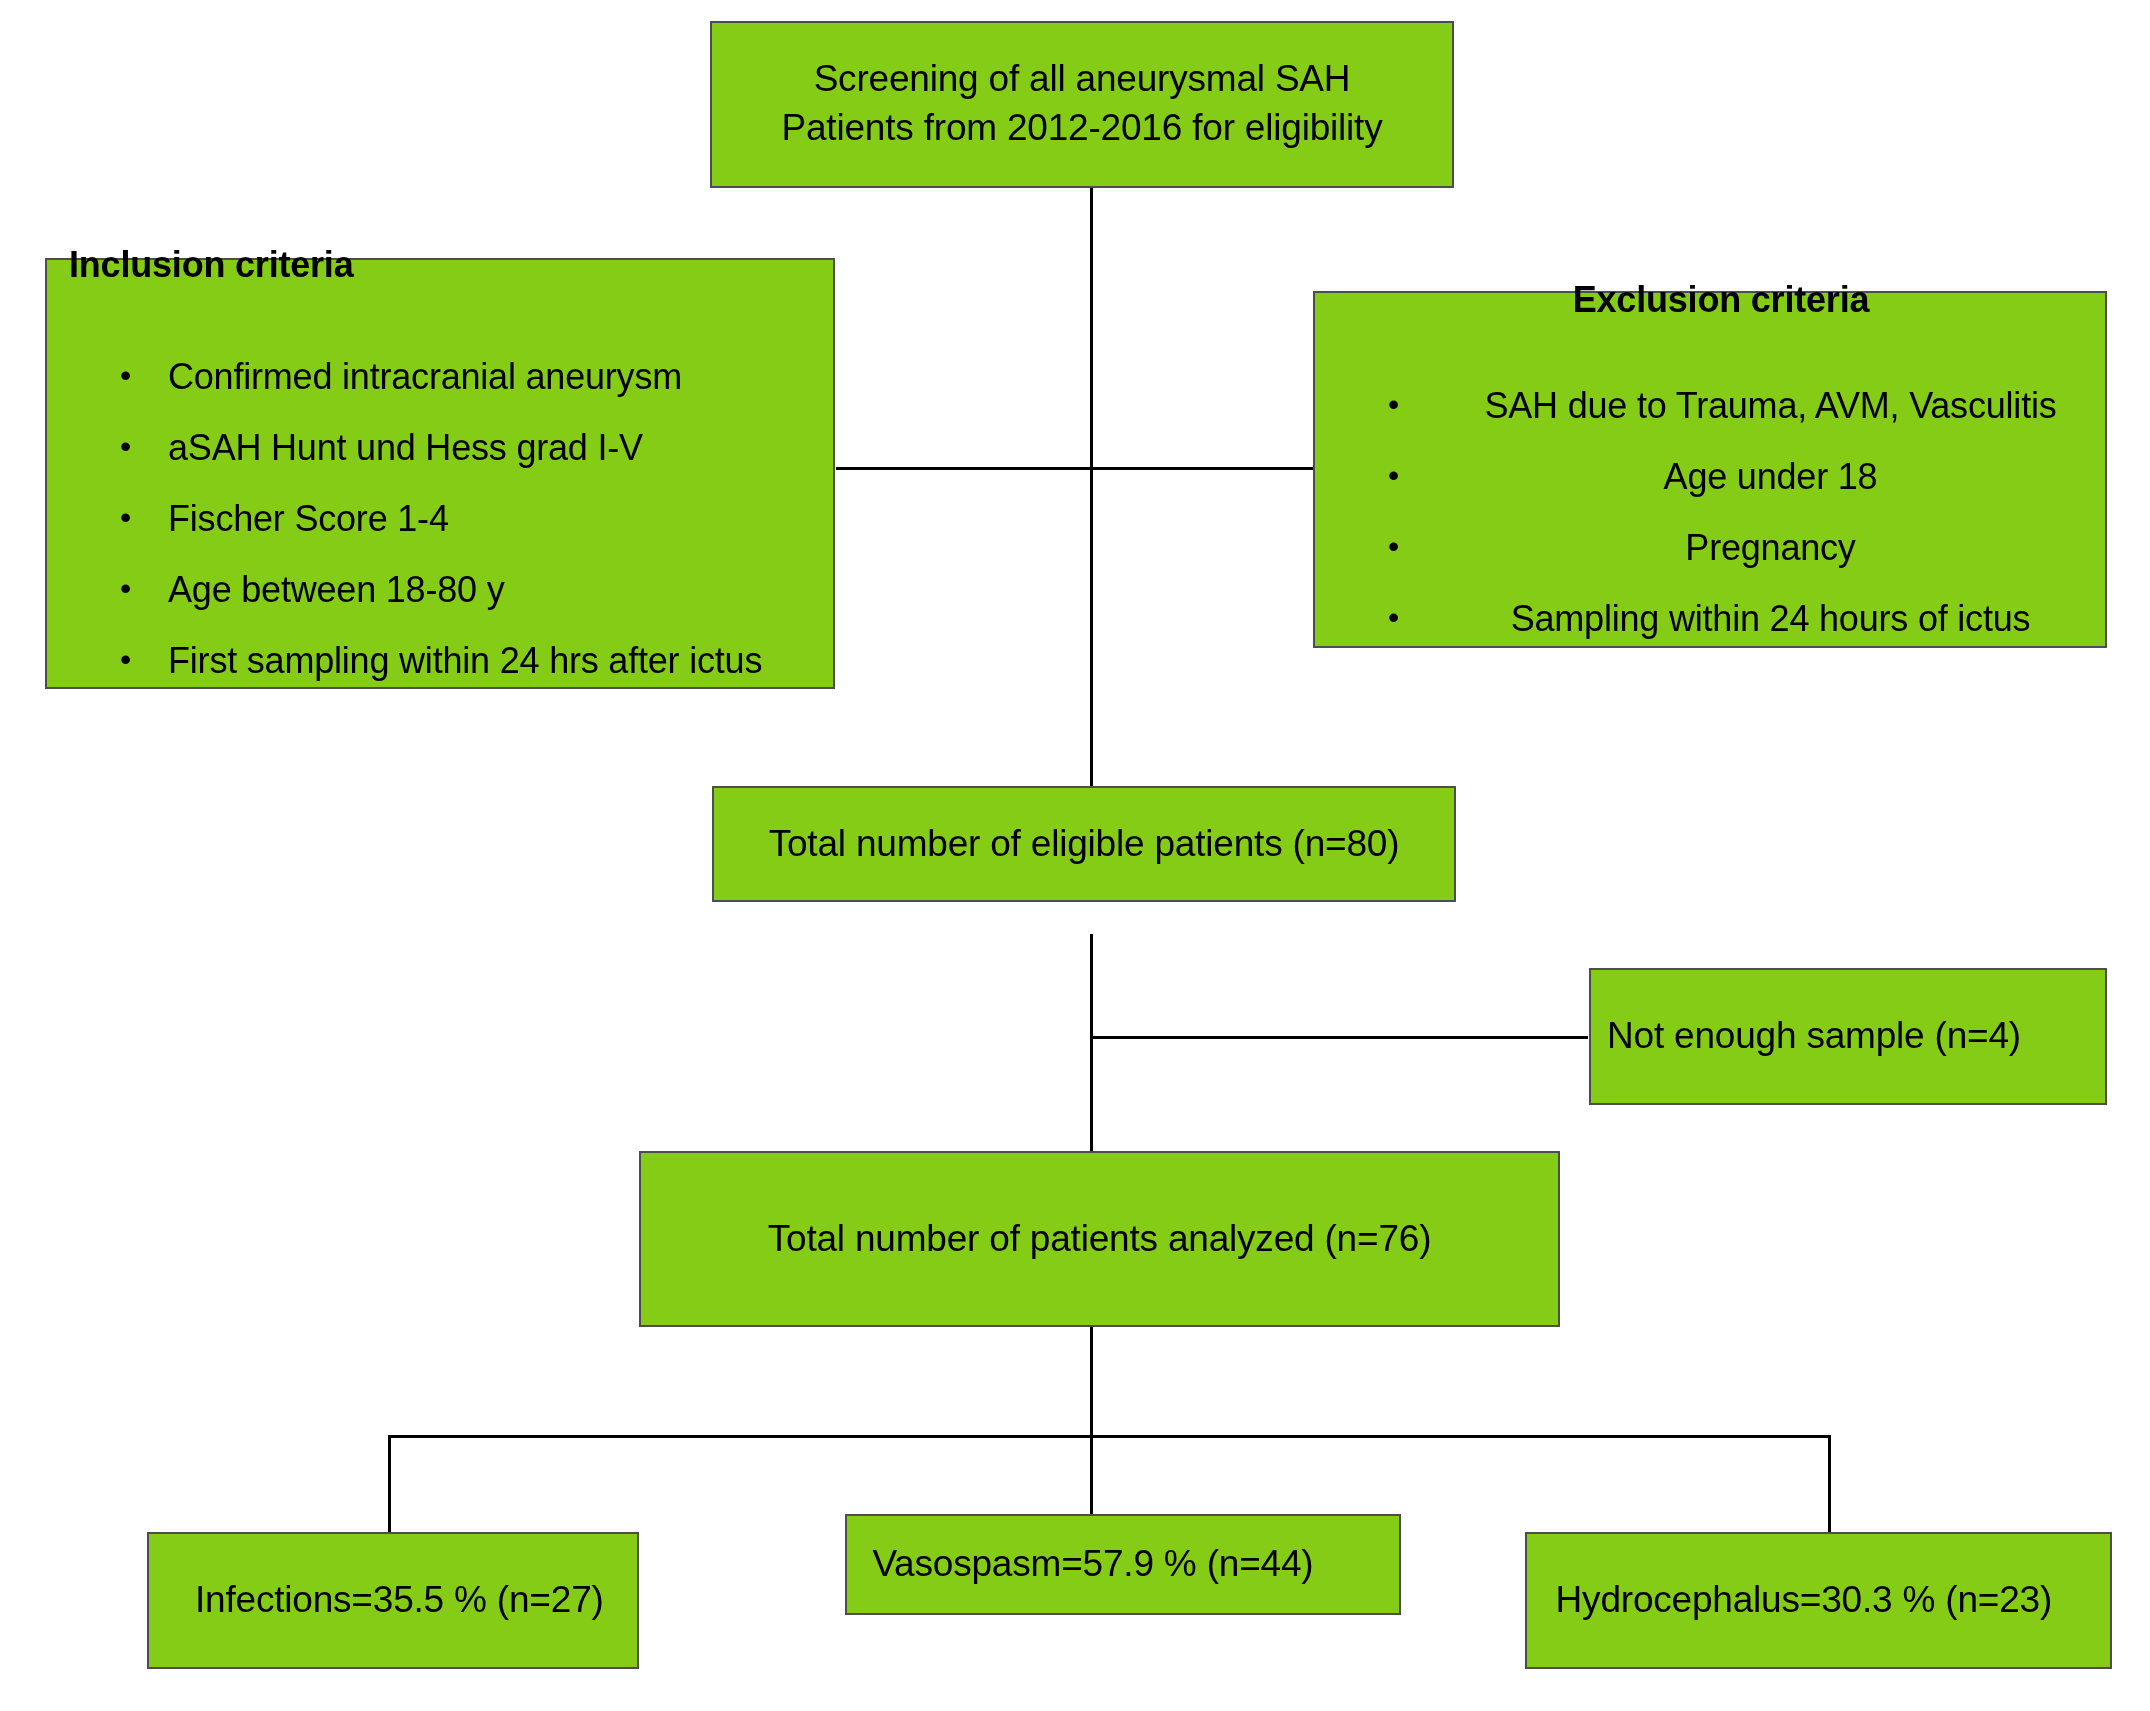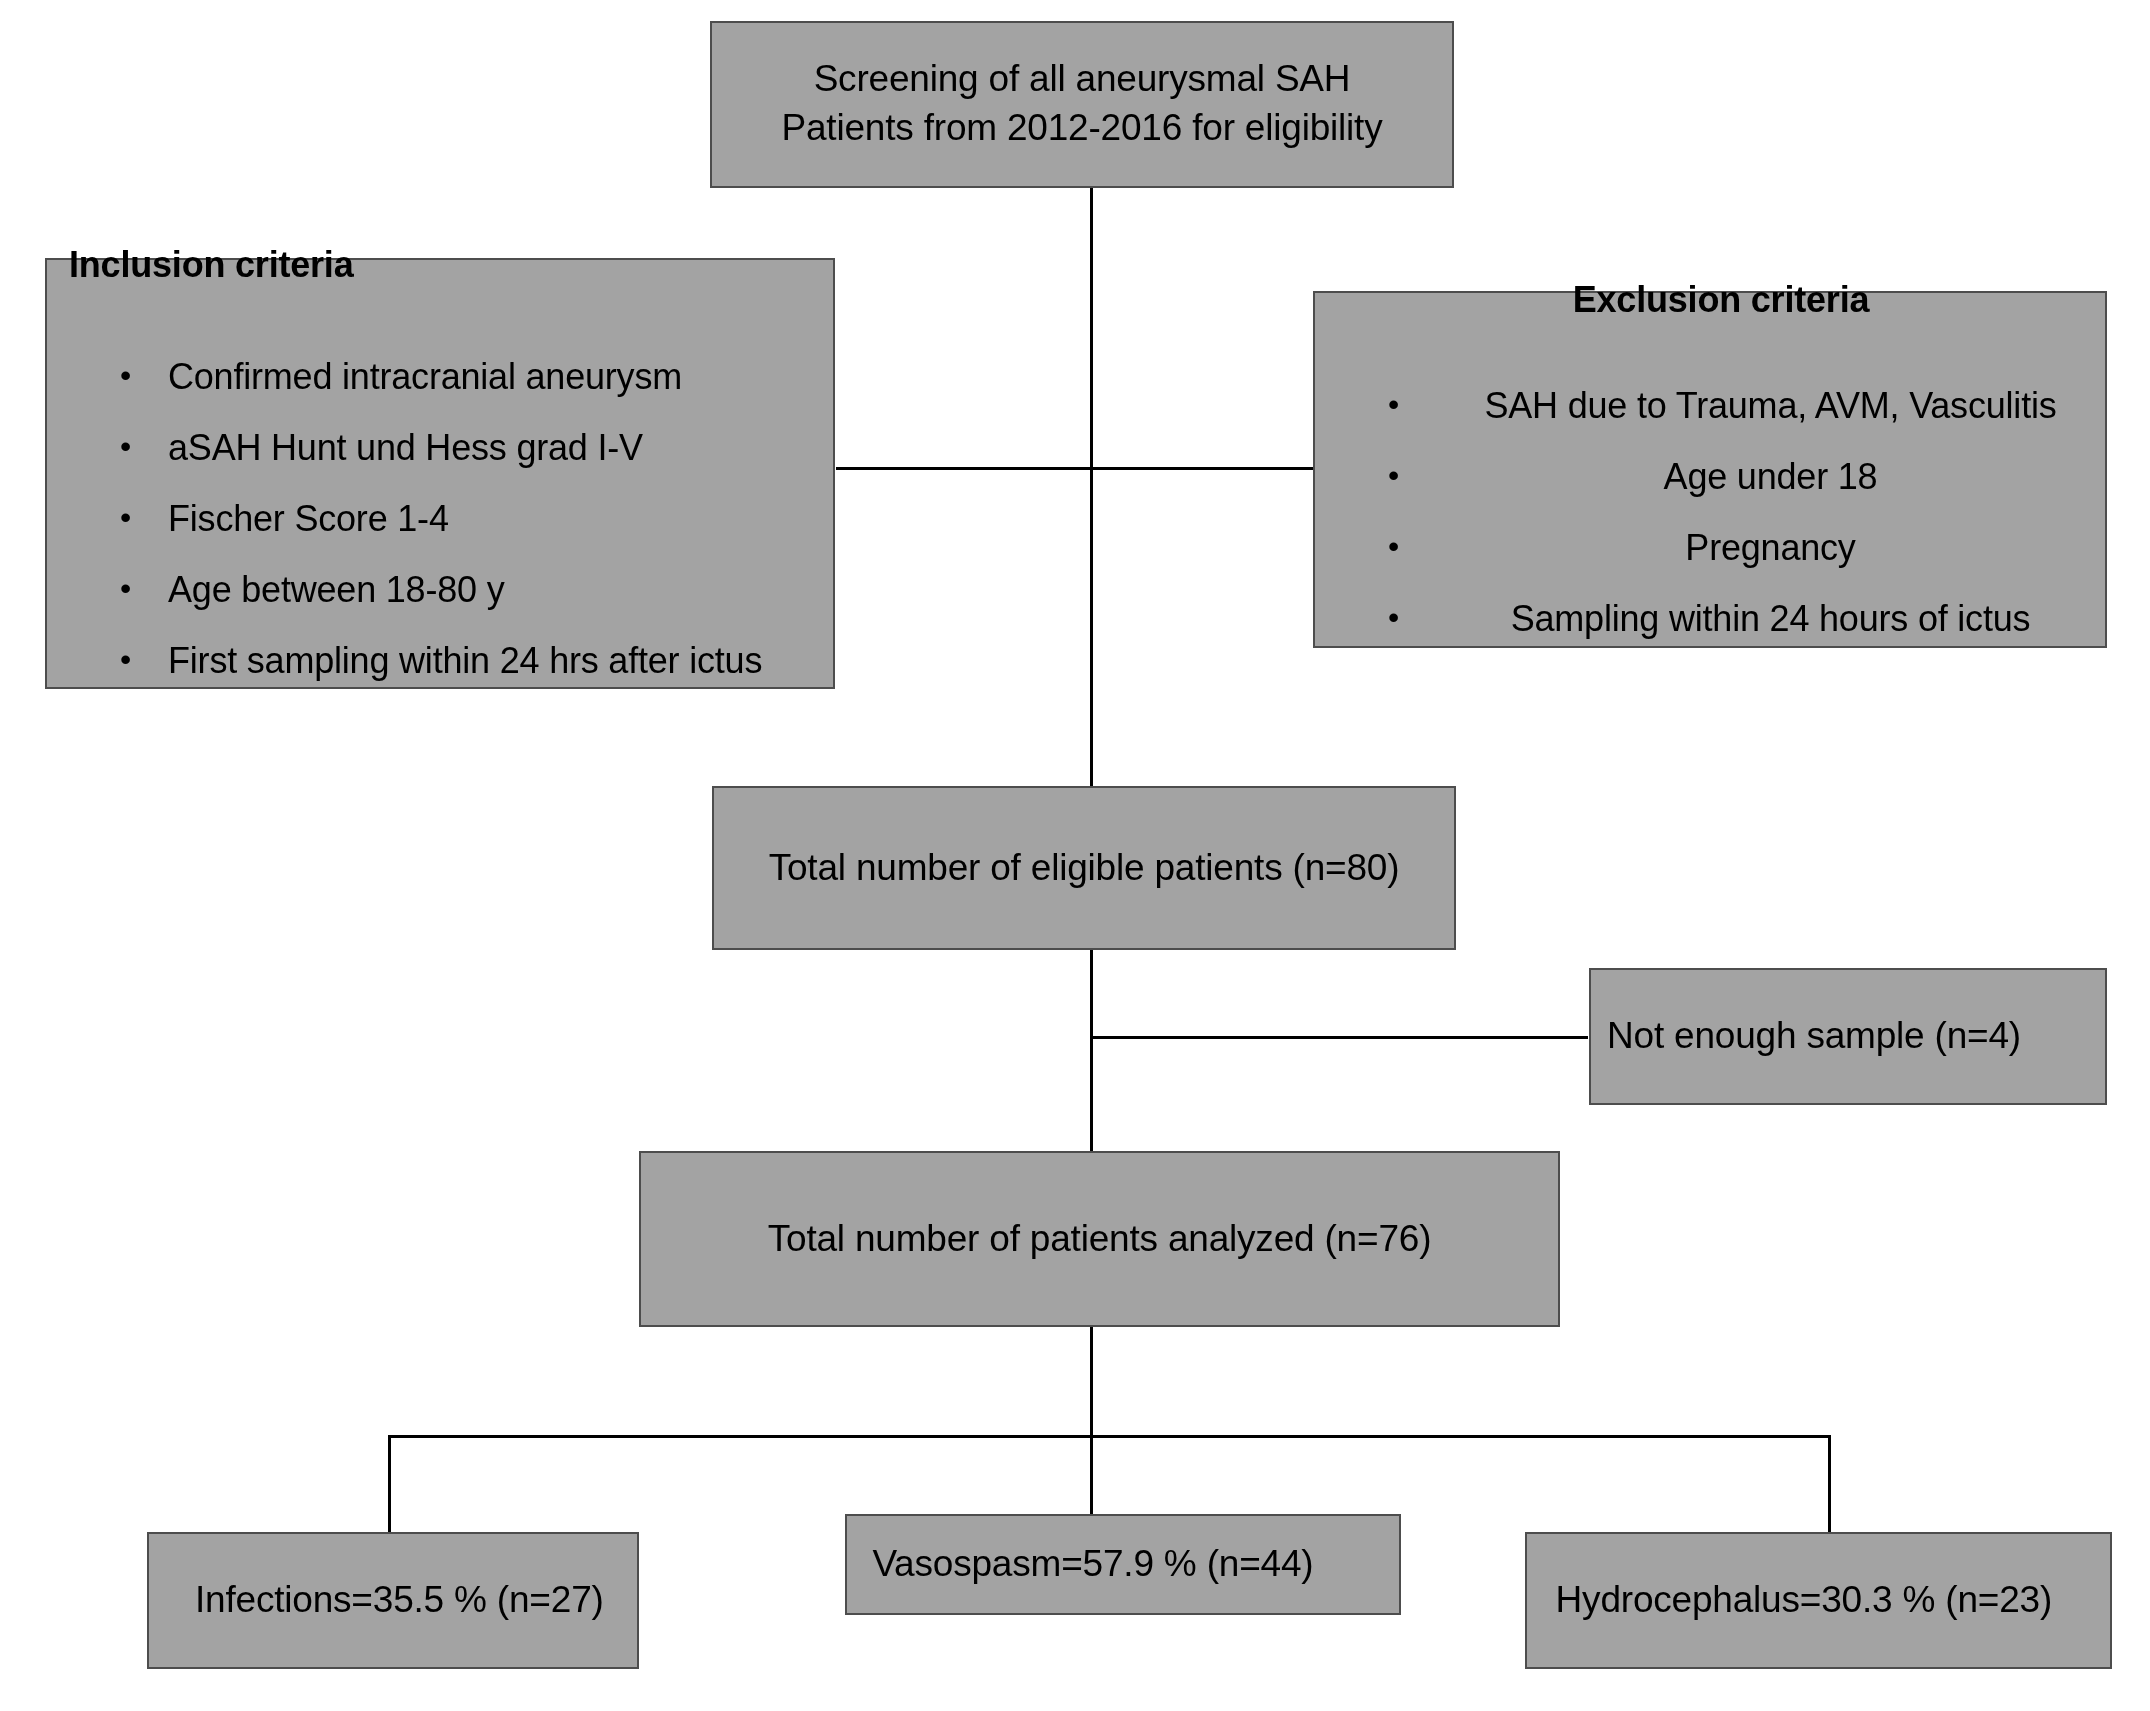--- a/index.html
+++ b/index.html
@@ -13,21 +13,21 @@
     height: 1711px;
     background: #ffffff;
     font-family: "Liberation Sans", sans-serif;
     color: #000000;
     overflow: hidden;
   }
   .node {
     position: absolute;
     box-sizing: border-box;
     border: 2.4px solid #4d4d4d;
-    background: #a3a3a3;
+    background: #84cc16;
     display: flex;
     flex-direction: column;
     justify-content: center;
   }
   .node.center-text {
     align-items: center;
     text-align: center;
   }
   .node-text {
     font-size: 37px;
@@ -146,21 +146,21 @@
         <span class="bullet">•</span>
         <span>Pregnancy</span>
       </li>
       <li class="criteria-item">
         <span class="bullet">•</span>
         <span>Sampling within 24 hours of ictus</span>
       </li>
     </ul>
   </div>
 
-  <div class="node center-text" style="left:712px; top:786px; width:744px; height:164px;">
+  <div class="node center-text" style="left:712px; top:786px; width:744px; height:116px;">
     <div class="node-text">Total number of eligible patients (n=80)</div>
   </div>
 
   <div class="node" style="left:1589px; top:968px; width:518px; height:137px;">
     <div class="node-text left" style="padding-left:16px;">Not enough sample (n=4)</div>
   </div>
 
   <div class="node center-text" style="left:639px; top:1151px; width:921px; height:176px;">
     <div class="node-text">Total number of patients analyzed  (n=76)</div>
   </div>

